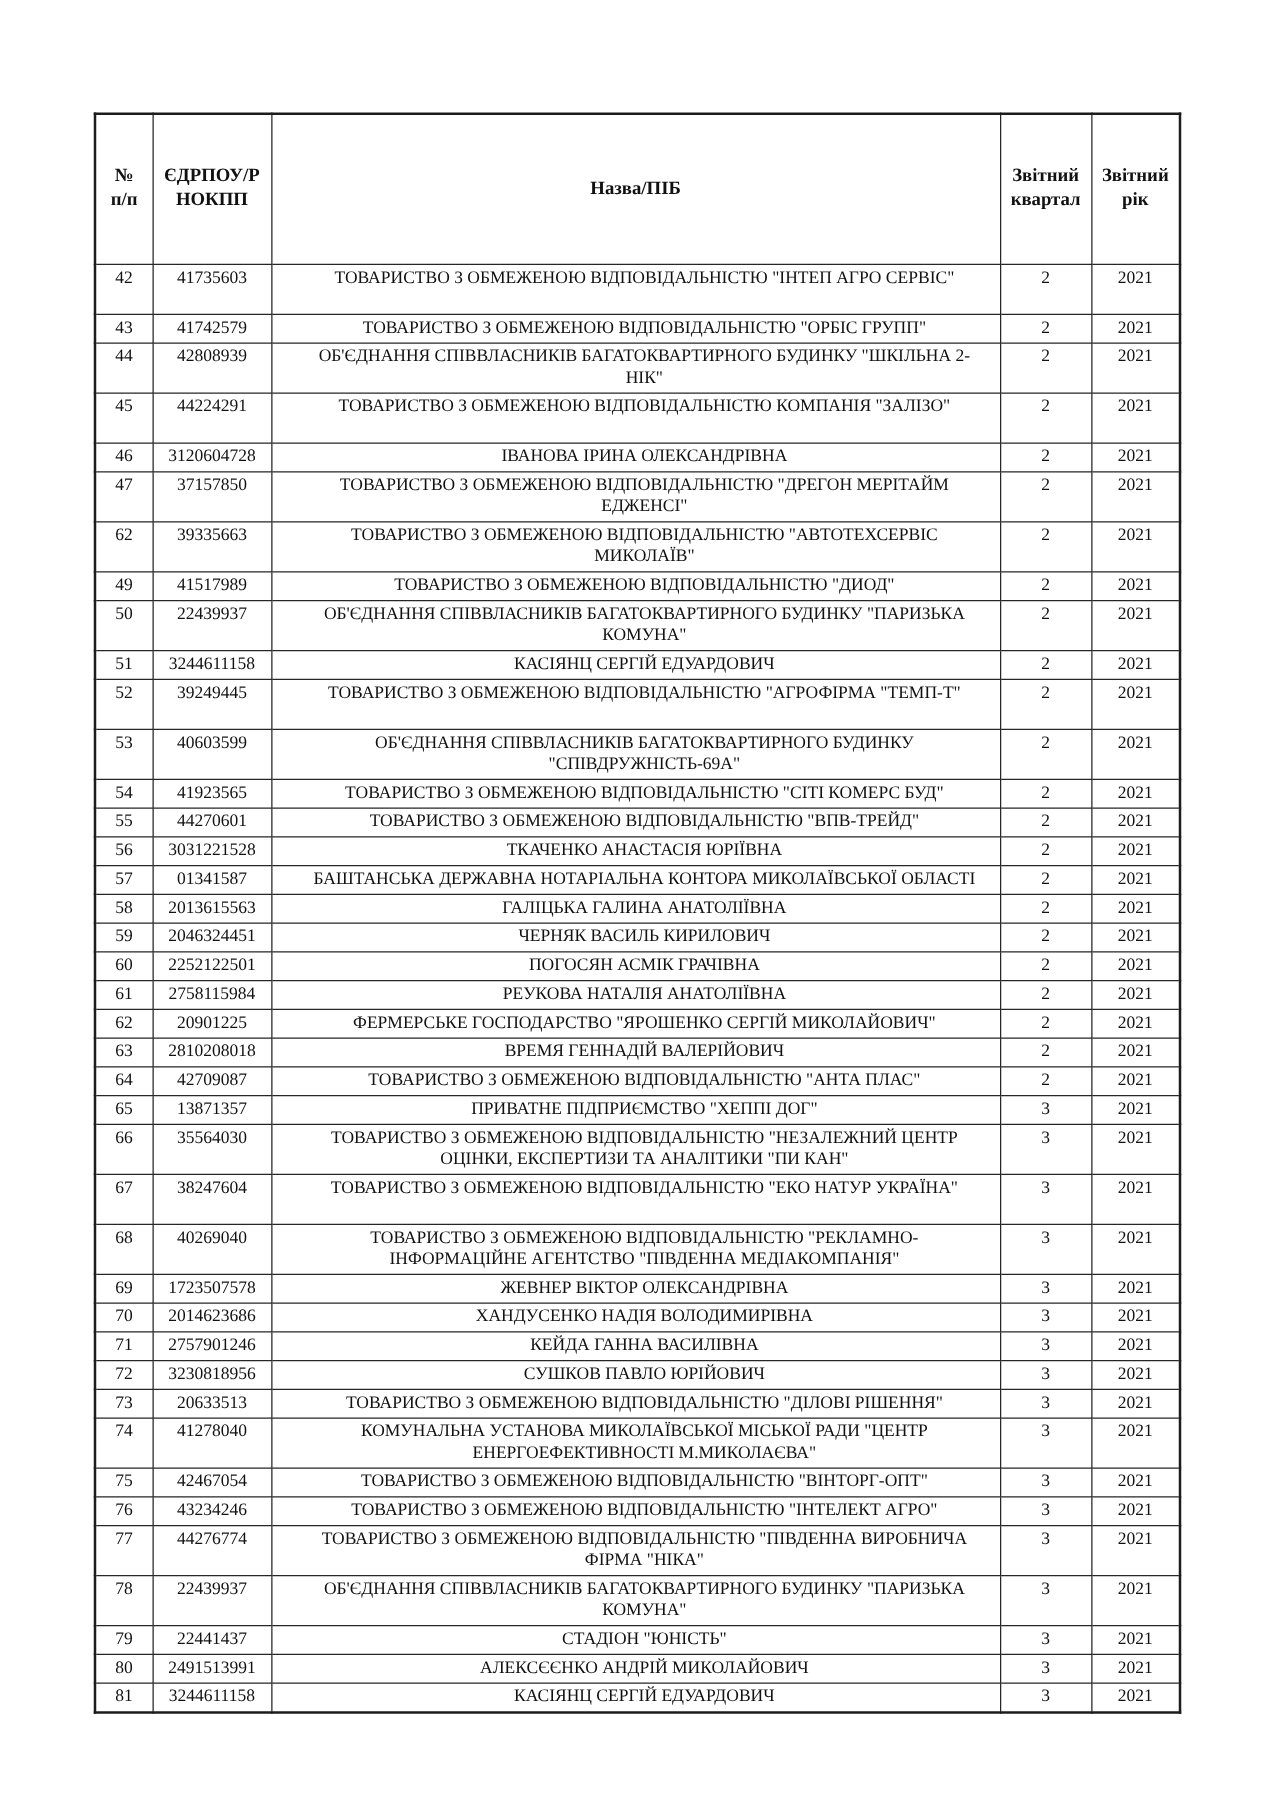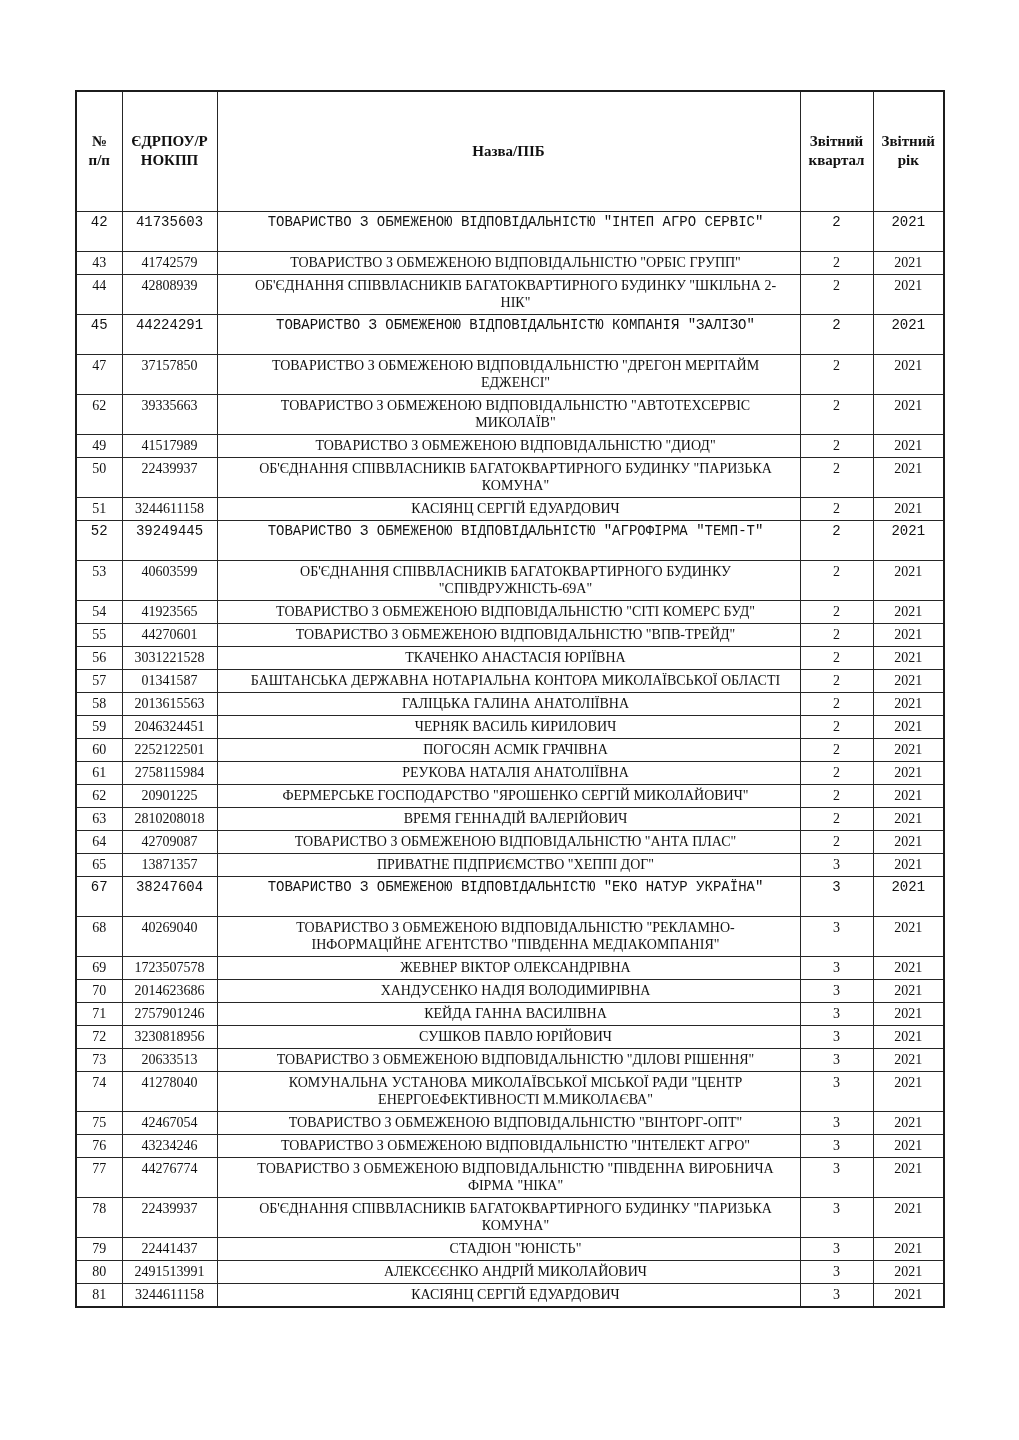--- a/index.html
+++ b/index.html
@@ -54,21 +54,20 @@
     padding: 2px 4px 3px 4px;
   }
   table.report td.name-cell {
     padding: 2px 10px 3px 24px;
   }
   table.report tbody tr {
     height: 22px;
   }
   table.report tbody tr.tall {
     height: 40px;
-    font-family: Liberation Mono, monospace;
   }
 </style>
 </head>
 <body>
 
 <div class="page">
   <table class="report">
     <colgroup>
       <col style="width:46px">
       <col style="width:95px">
@@ -112,20 +111,27 @@
           <td>2021</td>
         </tr>
         <tr class="tall">
           <td>45</td>
           <td>44224291</td>
           <td class="name-cell">ТОВАРИСТВО З ОБМЕЖЕНОЮ ВІДПОВІДАЛЬНІСТЮ КОМПАНІЯ "ЗАЛІЗО"</td>
           <td>2</td>
           <td>2021</td>
         </tr>
         <tr>
+          <td>46</td>
+          <td>3120604728</td>
+          <td class="name-cell">ІВАНОВА ІРИНА ОЛЕКСАНДРІВНА</td>
+          <td>2</td>
+          <td>2021</td>
+        </tr>
+        <tr>
           <td>47</td>
           <td>37157850</td>
           <td class="name-cell">ТОВАРИСТВО З ОБМЕЖЕНОЮ ВІДПОВІДАЛЬНІСТЮ "ДРЕГОН МЕРІТАЙМ ЕДЖЕНСІ"</td>
           <td>2</td>
           <td>2021</td>
         </tr>
         <tr>
           <td>62</td>
           <td>39335663</td>
           <td class="name-cell">ТОВАРИСТВО З ОБМЕЖЕНОЮ ВІДПОВІДАЛЬНІСТЮ "АВТОТЕХСЕРВІС МИКОЛАЇВ"</td>
@@ -241,20 +247,27 @@
           <td>64</td>
           <td>42709087</td>
           <td class="name-cell">ТОВАРИСТВО З ОБМЕЖЕНОЮ ВІДПОВІДАЛЬНІСТЮ "АНТА ПЛАС"</td>
           <td>2</td>
           <td>2021</td>
         </tr>
         <tr>
           <td>65</td>
           <td>13871357</td>
           <td class="name-cell">ПРИВАТНЕ ПІДПРИЄМСТВО "ХЕППІ ДОГ"</td>
+          <td>3</td>
+          <td>2021</td>
+        </tr>
+        <tr>
+          <td>66</td>
+          <td>35564030</td>
+          <td class="name-cell">ТОВАРИСТВО З ОБМЕЖЕНОЮ ВІДПОВІДАЛЬНІСТЮ "НЕЗАЛЕЖНИЙ ЦЕНТР ОЦІНКИ, ЕКСПЕРТИЗИ ТА АНАЛІТИКИ "ПИ КАН"</td>
           <td>3</td>
           <td>2021</td>
         </tr>
         <tr class="tall">
           <td>67</td>
           <td>38247604</td>
           <td class="name-cell">ТОВАРИСТВО З ОБМЕЖЕНОЮ ВІДПОВІДАЛЬНІСТЮ "ЕКО НАТУР УКРАЇНА"</td>
           <td>3</td>
           <td>2021</td>
         </tr>

